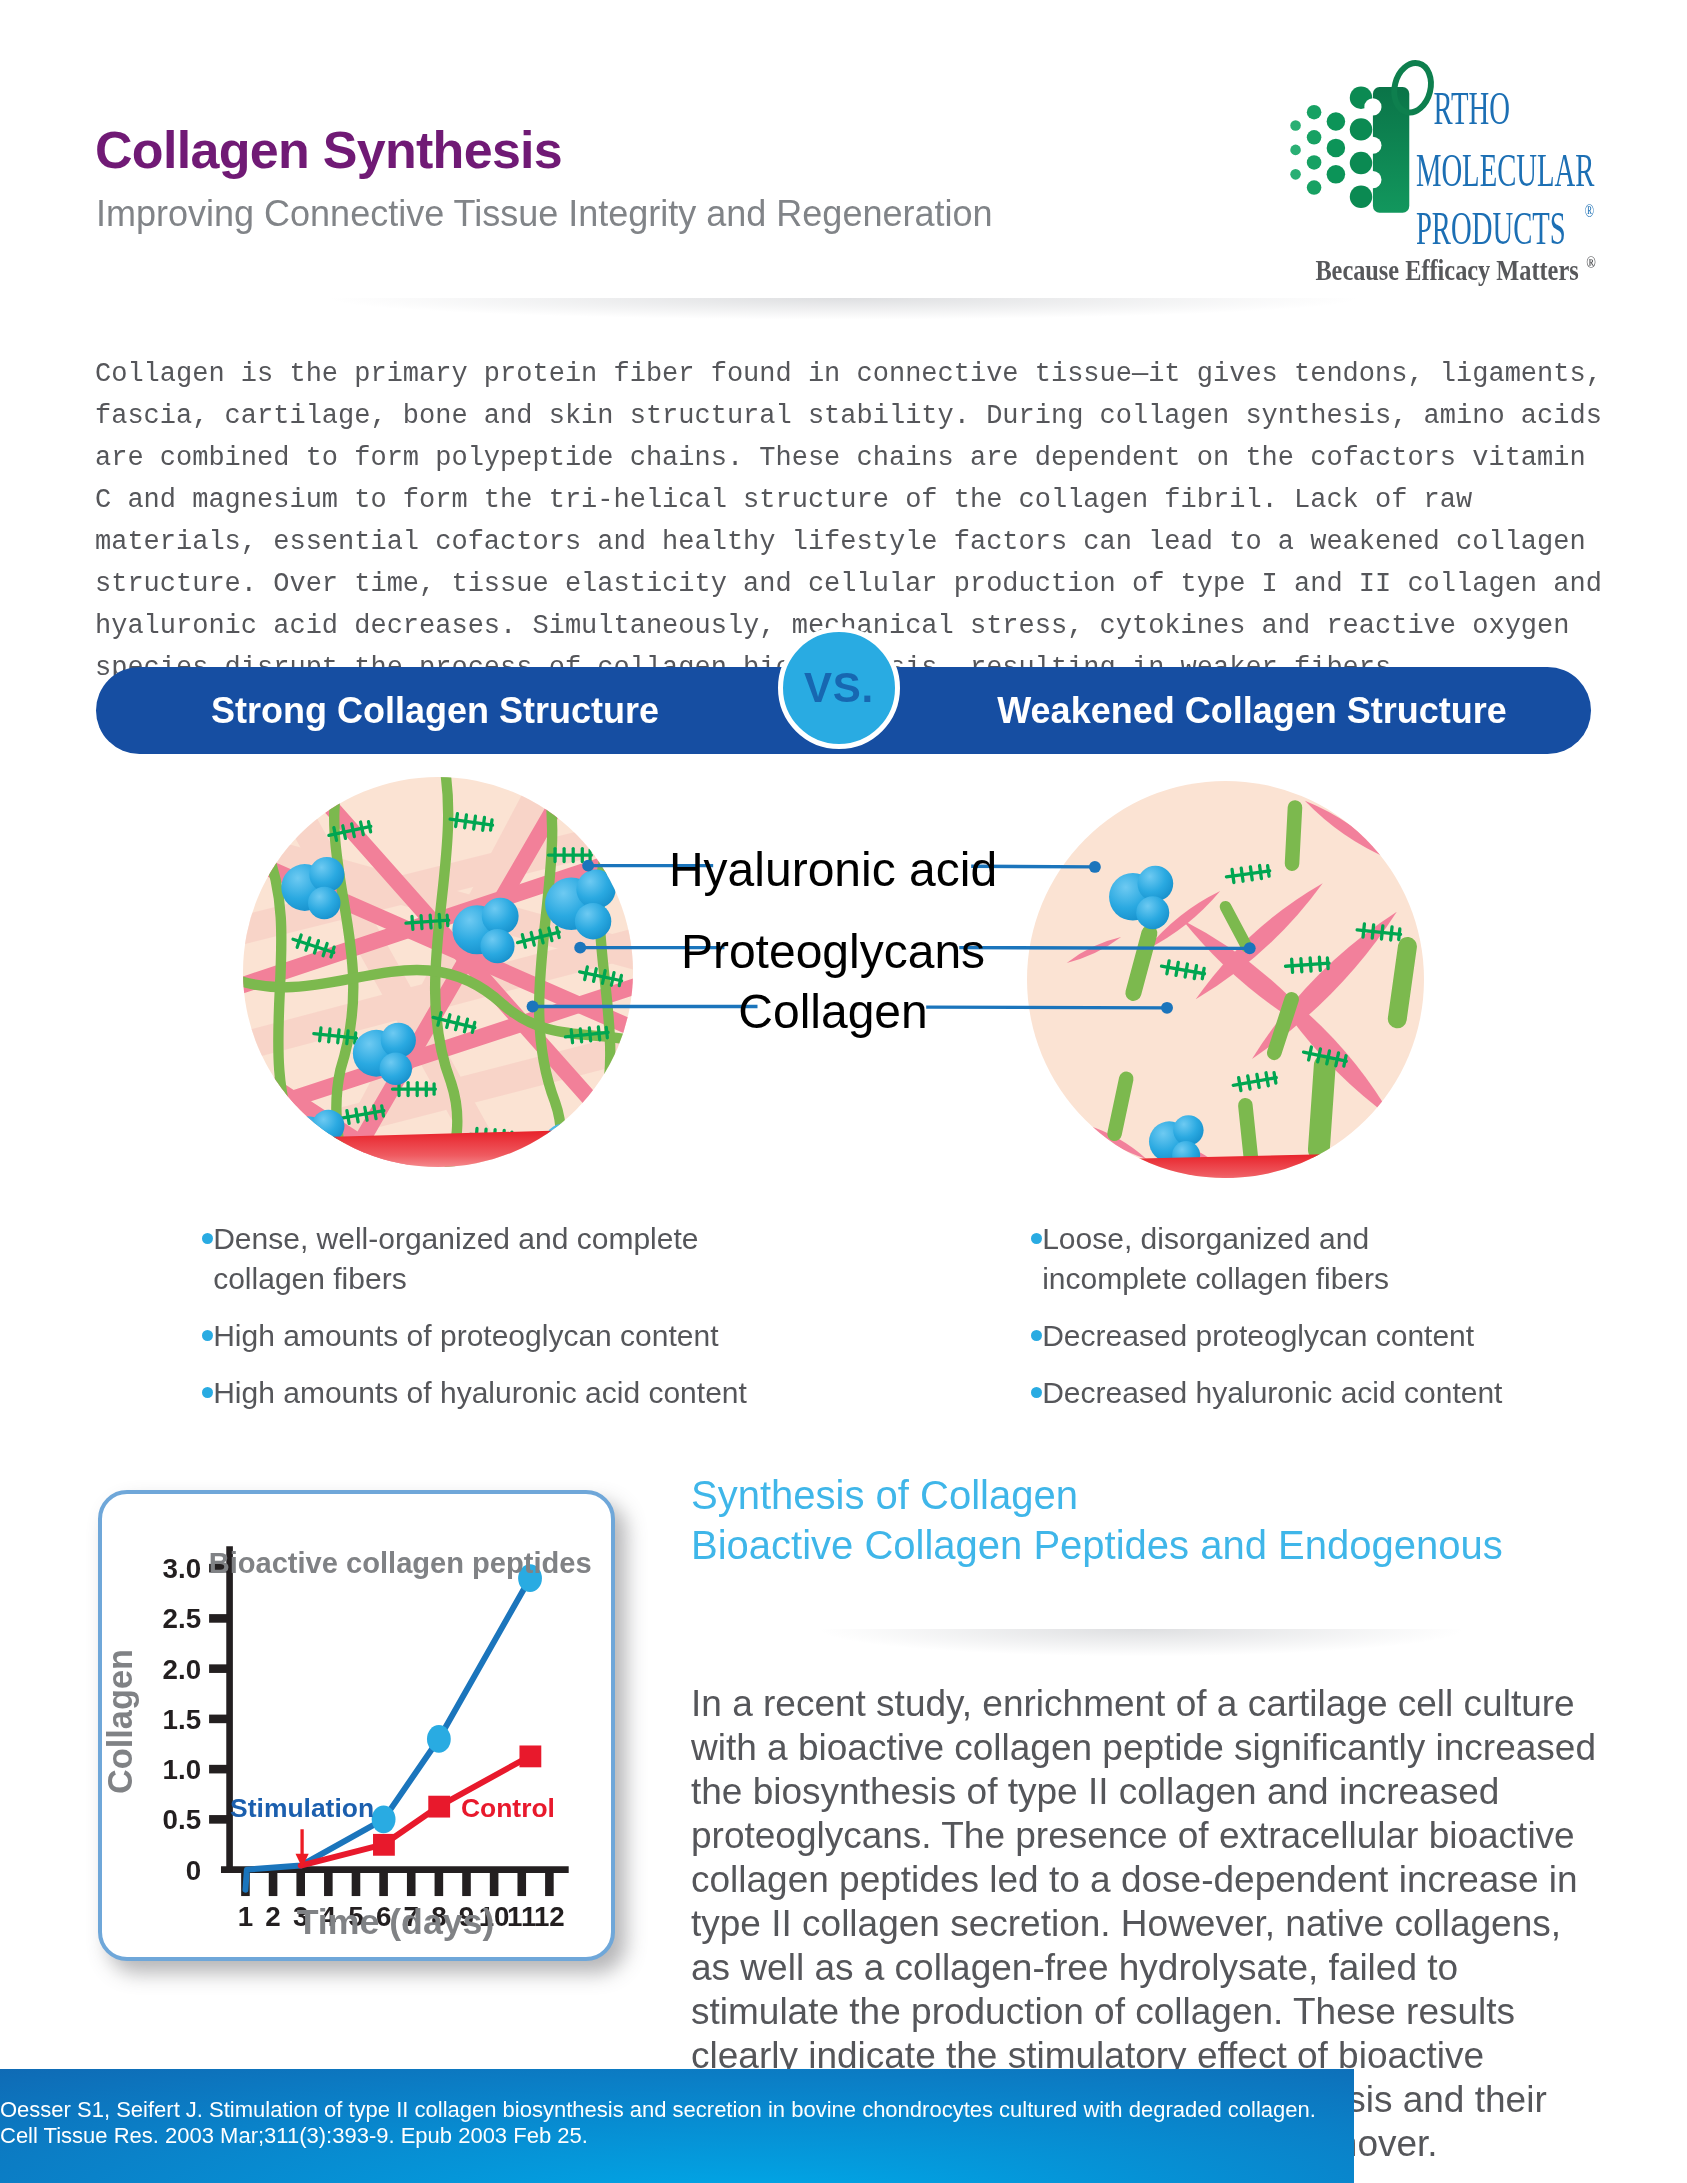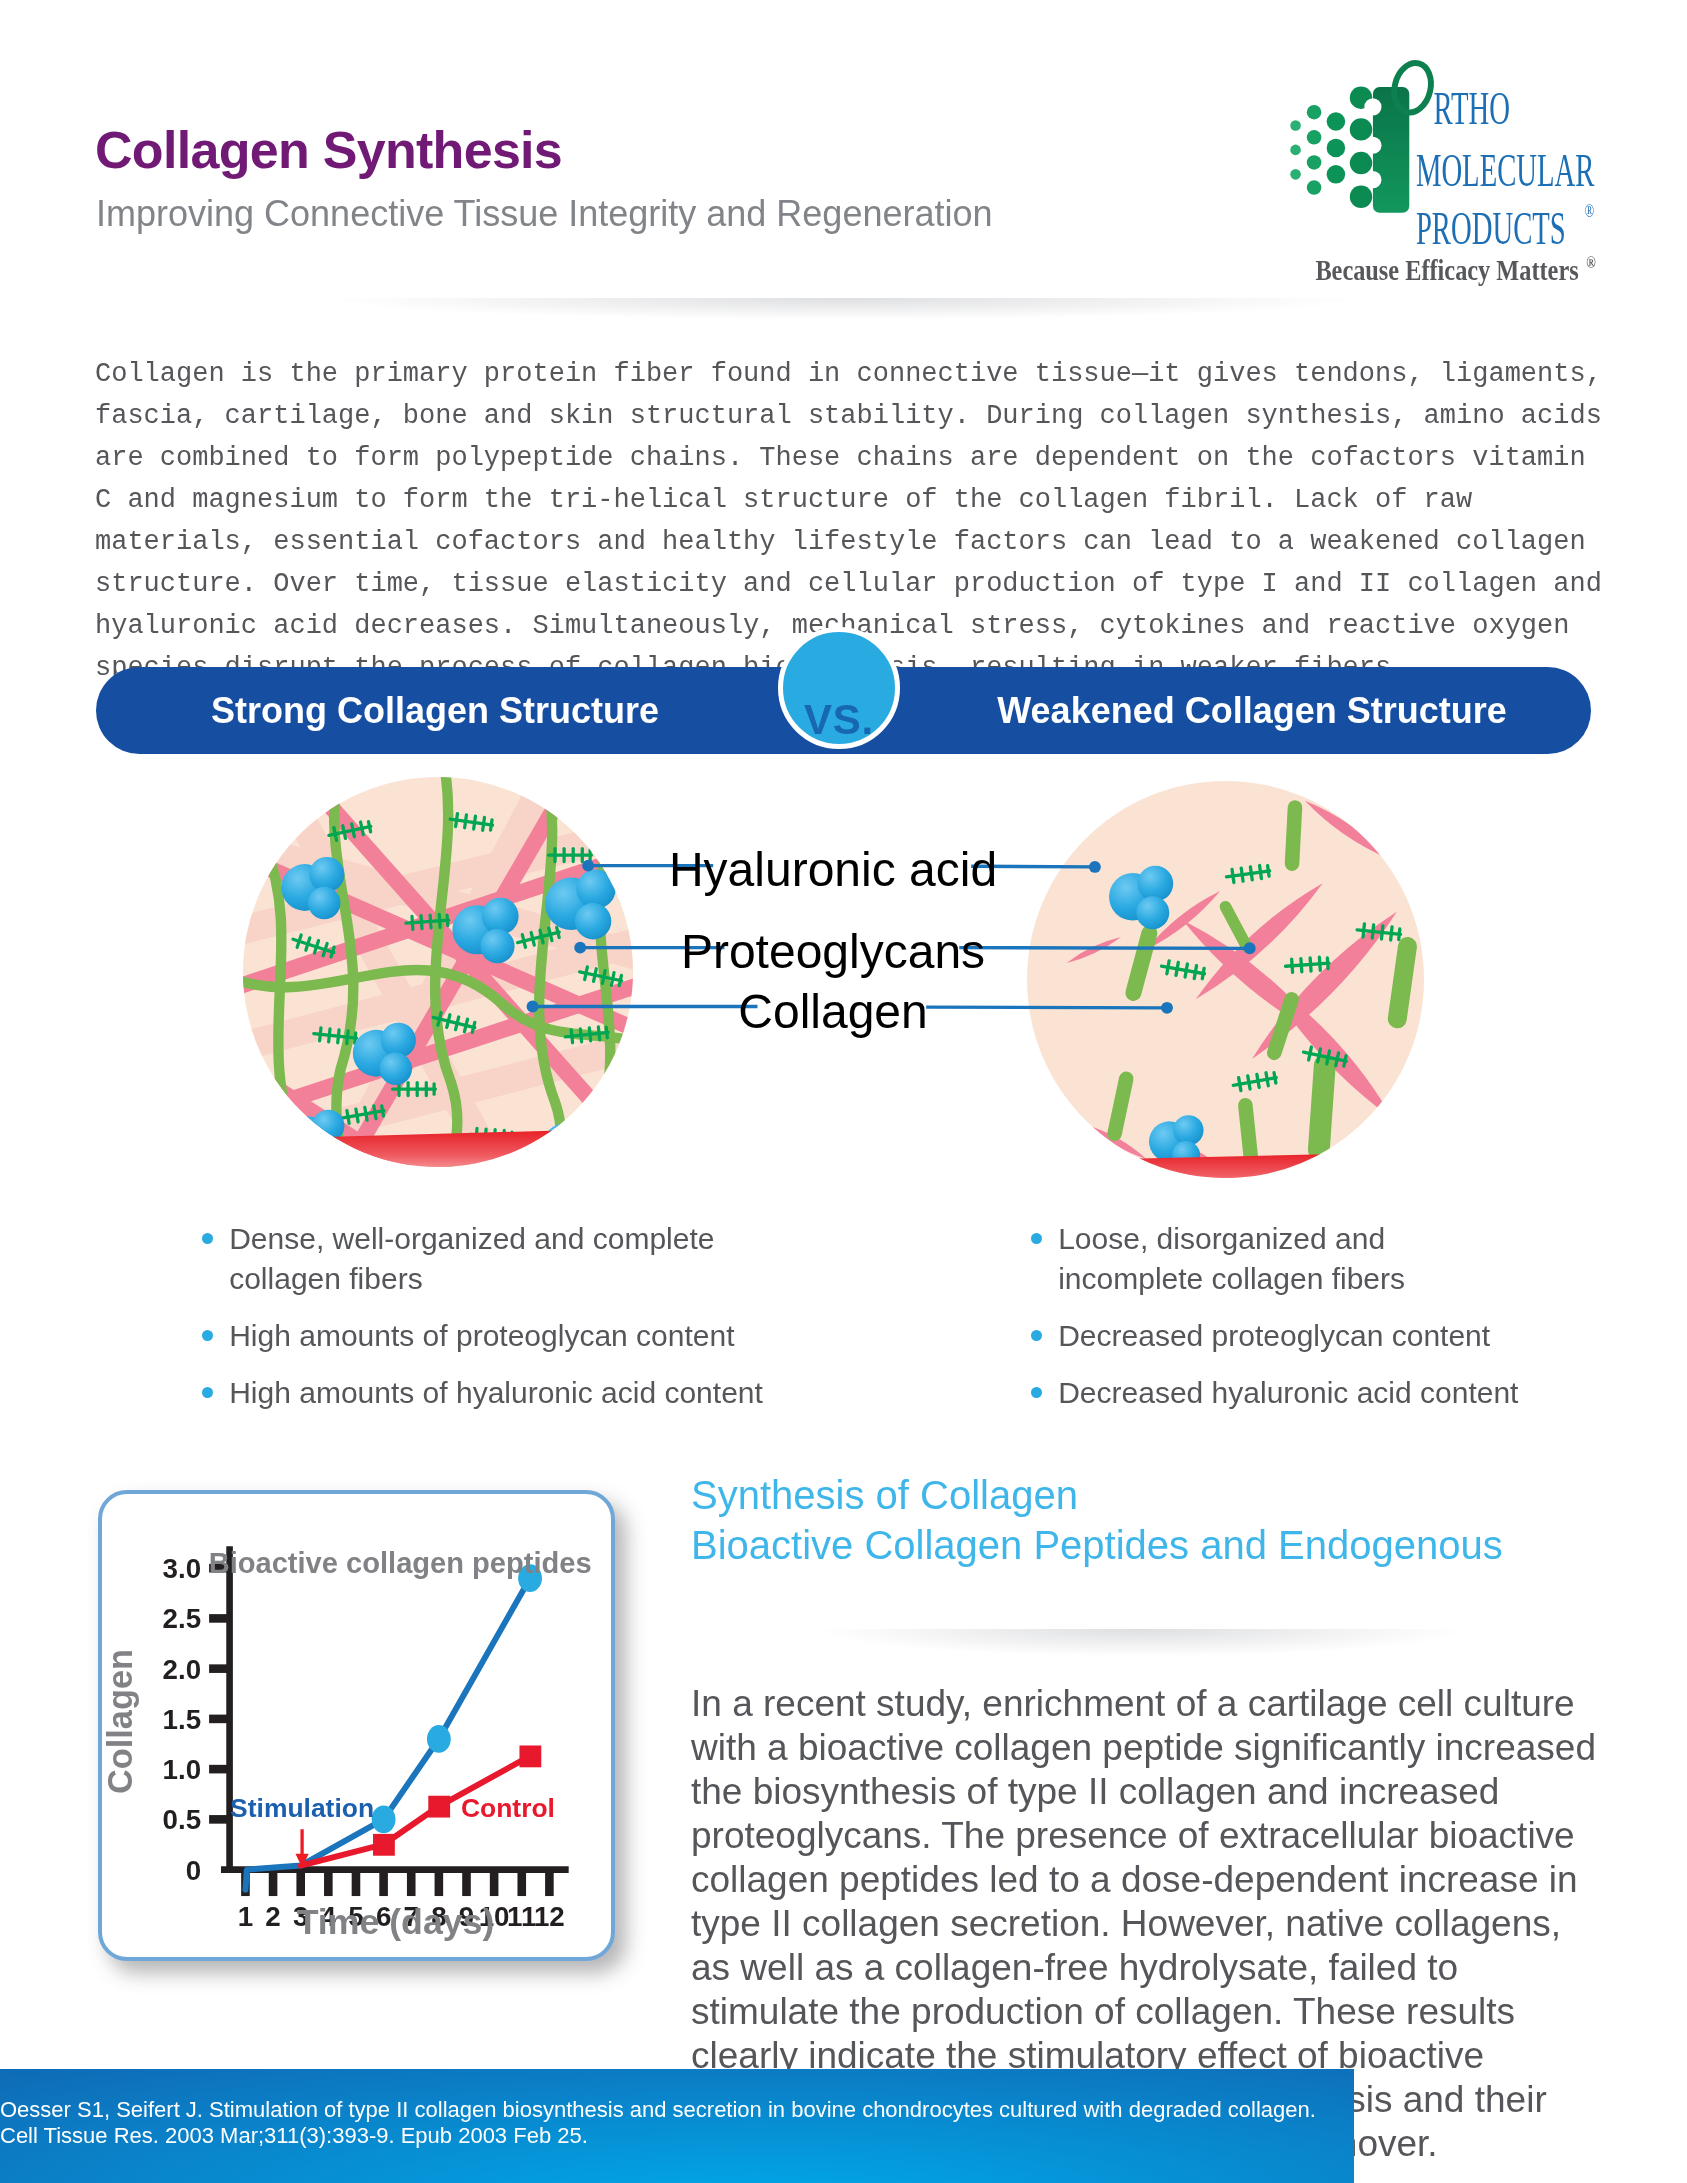--- a/index.html
+++ b/index.html
@@ -10,27 +10,27 @@
   .page-subtitle{left:96px;top:193px;font-size:36px;color:#818488;}
   .header-divider{left:126px;top:298px;width:1436px;height:30px;
     background:radial-gradient(ellipse 50% 100% at 50% 0%, rgba(90,95,105,0.20), rgba(90,95,105,0) 72%);}
   .intro{left:95px;top:353px;width:1515px;font-size:27px;line-height:42px;color:#55565a;font-family:Liberation Mono, monospace;}
   .banner{left:96px;top:643px;width:1495px;height:87px;background:#164ea2;border-radius:44px;display:flex;margin-top:24px;}
   .banner-half{flex:1;display:flex;align-items:center;justify-content:center;color:#fff;
     font-size:36px;font-weight:700;}
   .banner-half.left{padding-right:99px;}
   .banner-half.right{padding-left:40px;}
   .vs-circle{left:778px;top:627px;width:122px;height:122px;border-radius:50%;background:#29abe2;
-    border:5.3px solid #ffffff;box-sizing:border-box;display:flex;align-items:flex-end;justify-content:center;
+    border:5.3px solid #ffffff;box-sizing:border-box;display:flex;align-items:center;justify-content:center;
     color:#1767b1;font-weight:700;font-size:42px;letter-spacing:0.7px;}
   .structure-label{color:#000000;font-size:48px;transform:translateX(-50%);left:833px;white-space:nowrap;}
   .bullet-list{top:1219px;width:622px;}
   .bullet-list.left{left:202px;}
   .bullet-list.right{left:1031px;}
-  .bullet-row{display:flex;gap:16px;margin-bottom:17px;}
+  .bullet-row{display:flex;margin-bottom:17px;}
   .bullet-dot{flex:none;width:11.2px;height:11.2px;border-radius:50%;background:#29abe2;margin-top:14px;}
   .bullet-text{font-size:30px;line-height:40px;color:#55565a;white-space:pre-line;}
   .chart-card{left:98px;top:1490px;width:517px;height:471px;background:#fff;border:4px solid #6fa7d9;
     border-radius:29px;box-sizing:border-box;box-shadow:10.6px 12px 20px rgba(90,90,95,0.45);}
   .chart-card svg{position:absolute;inset:0;width:509px;height:463px;}
   #chart-svg text{font-family:"Liberation Sans",sans-serif;}
   .study-heading{left:691px;top:1470px;font-size:40px;line-height:50px;color:#3fb6e9;}
   .study-divider{left:691px;top:1629px;width:900px;height:38px;
     background:radial-gradient(ellipse 50% 100% at 50% 0%, rgba(90,95,105,0.20), rgba(90,95,105,0) 72%);}
   .study-body{left:691px;top:1682px;width:910px;font-size:37px;line-height:44px;color:#55565a;}

